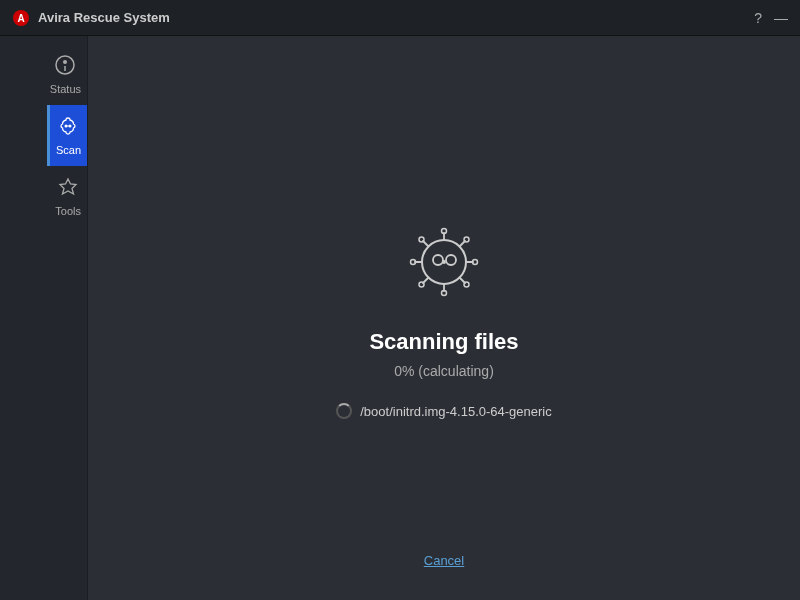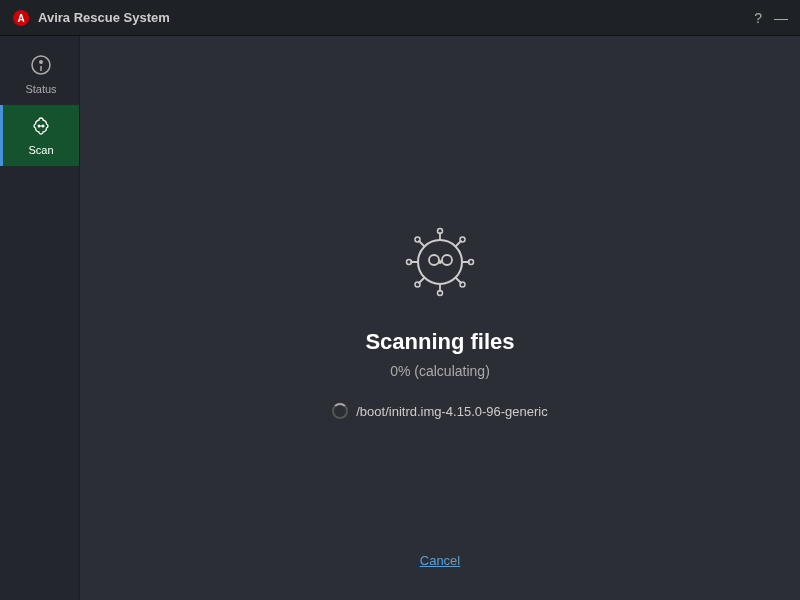--- a/index.html
+++ b/index.html
@@ -52,42 +52,43 @@
       cursor: pointer;
       user-select: none;
     }
 
     .app-body {
       display: flex;
       height: calc(600px - 36px);
     }
 
     .sidebar {
-      width: 80px;
+      width: 88px;
       background: #23272d;
       display: flex;
       flex-direction: column;
       padding-top: 8px;
       border-right: 1px solid #1a1d22;
+      align-items: flex-end;
     }
 
     .sidebar-item {
       display: flex;
       flex-direction: column;
       align-items: center;
       padding: 10px 6px;
       cursor: pointer;
       color: #aaa;
       font-size: 12px;
       gap: 4px;
       border-left: 3px solid transparent;
     }
 
     .sidebar-item.active {
-      background: #14532d;
+      background: #1d4ed8;
       color: #fff;
       border-left: 3px solid #4a90d9;
     }
 
     .sidebar-icon {
       font-size: 20px;
       line-height: 1;
     }
 
     .sidebar-label {
@@ -203,20 +204,28 @@
         <svg width="22" height="22" viewBox="0 0 22 22" fill="none">
           <path d="M11 3 C10 3 9 3.5 9 4.5 L9 5 C7 5.5 5.5 7 5.5 9 C5.5 9 4 9.5 4 11 C4 12.5 5.5 13 5.5 13 C5.5 15 7 16.5 9 17 L9 17.5 C9 18.5 10 19 11 19 C12 19 13 18.5 13 17.5 L13 17 C15 16.5 16.5 15 16.5 13 C16.5 13 18 12.5 18 11 C18 9.5 16.5 9 16.5 9 C16.5 7 15 5.5 13 5 L13 4.5 C13 3.5 12 3 11 3 Z" stroke="#fff" stroke-width="1.3" fill="none"></path>
           <circle cx="9" cy="11" r="1.5" fill="#fff"></circle>
           <circle cx="13" cy="11" r="1.5" fill="#fff"></circle>
           <circle cx="11" cy="11" r="0.8" fill="#fff"></circle>
         </svg>
       </span>
       <span class="sidebar-label">Scan</span>
     </div>
 
+    <div class="sidebar-item">
+      <span class="sidebar-icon">
+        <svg width="22" height="22" viewBox="0 0 22 22" fill="none">
+          <polygon points="11,3 13.5,8 19,8.5 15,12.5 16.5,18 11,15 5.5,18 7,12.5 3,8.5 8.5,8" stroke="#aaa" stroke-width="1.3" fill="none"></polygon>
+        </svg>
+      </span>
+      <span class="sidebar-label">Tools</span>
+    </div>
 
   </div>
 
   <div class="main-content">
 
     <div class="scan-icon-container">
       <svg class="virus-svg" width="90" height="90" viewBox="0 0 90 90" fill="none">
 
         <circle cx="45" cy="45" r="22" stroke="#ccc" stroke-width="2" fill="none"></circle>
 
@@ -248,19 +257,19 @@
         <line x1="60.5" y1="60.5" x2="66" y2="66" stroke="#ccc" stroke-width="1.8" stroke-linecap="round"></line>
         <circle cx="67.5" cy="67.5" r="2.5" stroke="#ccc" stroke-width="1.5" fill="none"></circle>
       </svg>
     </div>
 
     <div class="scanning-title">Scanning files</div>
     <div class="scanning-percent">0% (calculating)</div>
 
     <div class="scanning-file-row">
       <div class="spinner"></div>
-      <span>/boot/initrd.img-4.15.0-96-generic</span>
+      <span>/boot/initrd.img-4.15.0-64-generic</span>
     </div>
 
     <span class="cancel-link">Cancel</span>
   </div>
 
 </div>
 
 </body></html>

